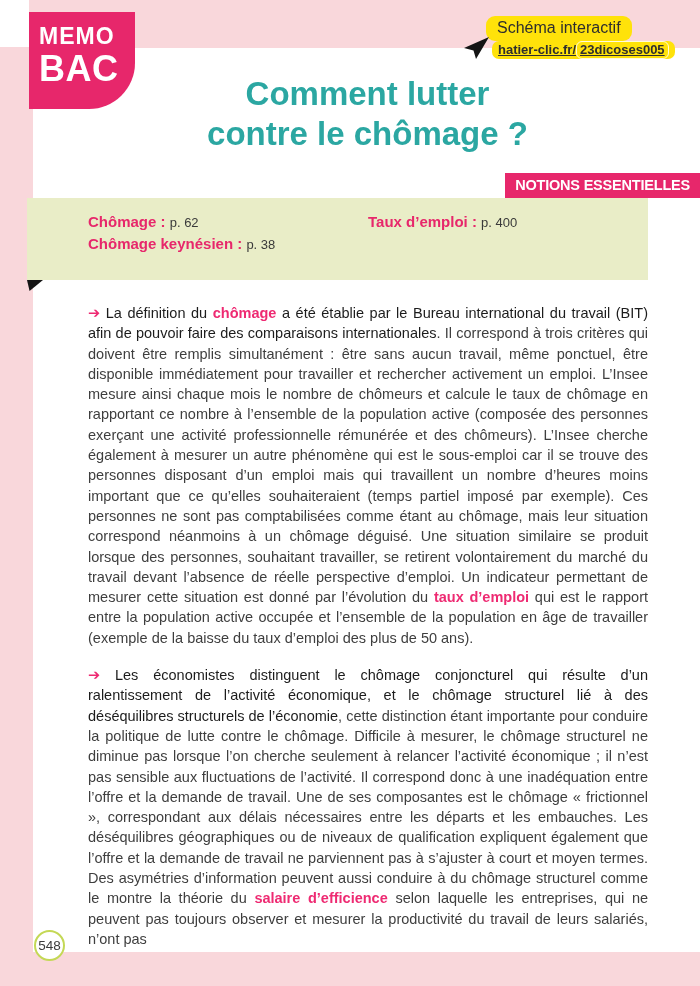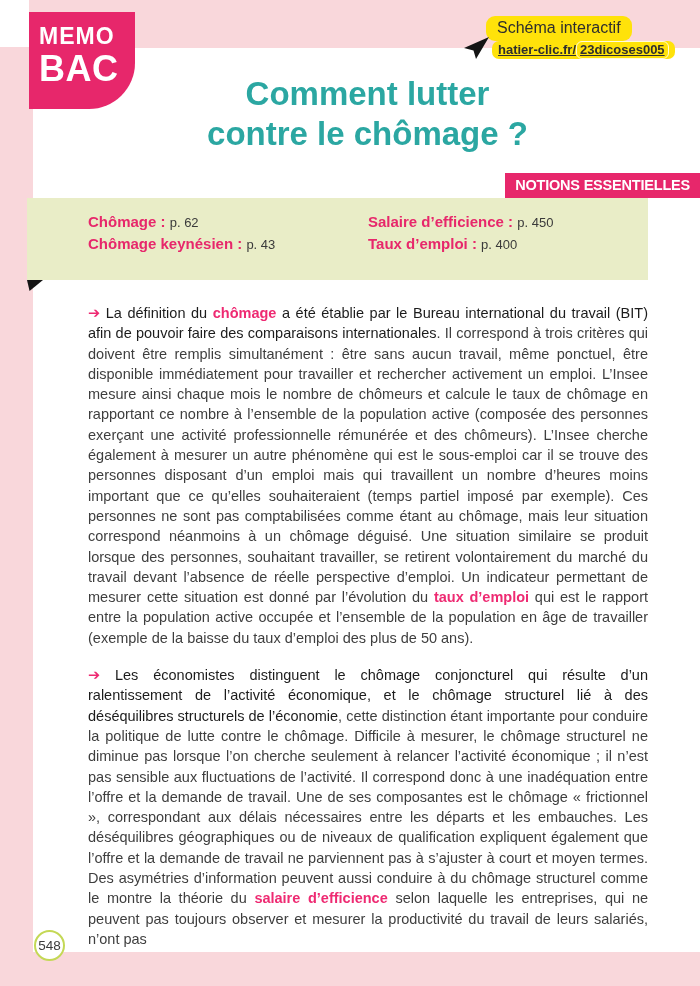--- a/index.html
+++ b/index.html
@@ -83,24 +83,23 @@
   <div>Comment lutter</div>
   <div>contre le chômage ?</div>
 </div>
 
 <div class="banner-wrap">
   <span class="banner">NOTIONS ESSENTIELLES</span>
 </div>
 <div class="green">
   <div class="gcol left">
       <div class="notion-row"><span class="notion-term">Chômage : </span><span class="notion-page">p. 62</span></div>
-      <div class="notion-row"><span class="notion-term">Chômage keynésien : </span><span class="notion-page">p. 43</span></div>
+      <div class="notion-row"><span class="notion-term">Chômage keynésien : </span><span class="notion-page">p. 38</span></div>
     </div>
   <div class="gcol right">
-      <div class="notion-row"><span class="notion-term">Salaire d’efficience : </span><span class="notion-page">p. 450</span></div>
       <div class="notion-row"><span class="notion-term">Taux d’emploi : </span><span class="notion-page">p. 400</span></div>
     </div>
 </div>
 <div class="fold"></div>
 
 <div class="article">
     <p class="body-par"><span class="seg-arrow">➔ </span><span class="seg-bold">La définition du </span><span class="seg-pink">chômage</span><span class="seg-bold"> a été établie par le Bureau international du travail (BIT) afin de pouvoir faire des comparaisons internationales</span><span>. Il correspond à trois critères qui doivent être remplis simultanément : être sans aucun travail, même ponctuel, être disponible immédiatement pour travailler et rechercher activement un emploi. L’Insee mesure ainsi chaque mois le nombre de chômeurs et calcule le taux de chômage en rapportant ce nombre à l’ensemble de la population active (composée des personnes exerçant une activité professionnelle rémunérée et des chômeurs). L’Insee cherche également à mesurer un autre phénomène qui est le sous-emploi car il se trouve des personnes disposant d’un emploi mais qui travaillent un nombre d’heures moins important que ce qu’elles souhaiteraient (temps partiel imposé par exemple). Ces personnes ne sont pas comptabilisées comme étant au chômage, mais leur situation correspond néanmoins à un chômage déguisé. Une situation similaire se produit lorsque des personnes, souhaitant travailler, se retirent volontairement du marché du travail devant l’absence de réelle perspective d’emploi. Un indicateur permettant de mesurer cette situation est donné par l’évolution du </span><span class="seg-pink">taux d’emploi</span><span> qui est le rapport entre la population active occupée et l’ensemble de la population en âge de travailler (exemple de la baisse du taux d’emploi des plus de 50 ans).</span></p>
     <p class="body-par"><span class="seg-arrow">➔ </span><span class="seg-bold">Les économistes distinguent le chômage conjoncturel qui résulte d’un ralentissement de l’activité économique, et le chômage structurel lié à des déséquilibres structurels de l’économie</span><span>, cette distinction étant importante pour conduire la politique de lutte contre le chômage. Difficile à mesurer, le chômage structurel ne diminue pas lorsque l’on cherche seulement à relancer l’activité économique ; il n’est pas sensible aux fluctuations de l’activité. Il correspond donc à une inadéquation entre l’offre et la demande de travail. Une de ses composantes est le chômage « frictionnel », correspondant aux délais nécessaires entre les départs et les embauches. Les déséquilibres géographiques ou de niveaux de qualification expliquent également que l’offre et la demande de travail ne parviennent pas à s’ajuster à court et moyen termes. Des asymétries d’information peuvent aussi conduire à du chômage structurel comme le montre la théorie du </span><span class="seg-pink">salaire d’efficience</span><span> selon laquelle les entreprises, qui ne peuvent pas toujours observer et mesurer la productivité du travail de leurs salariés, n’ont pas</span></p>
   </div>
 

